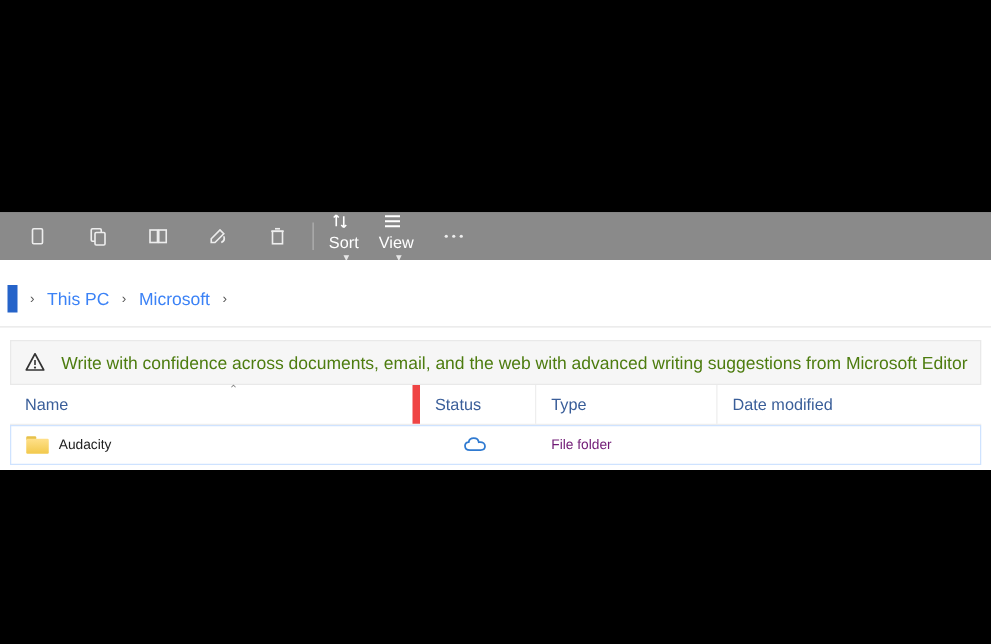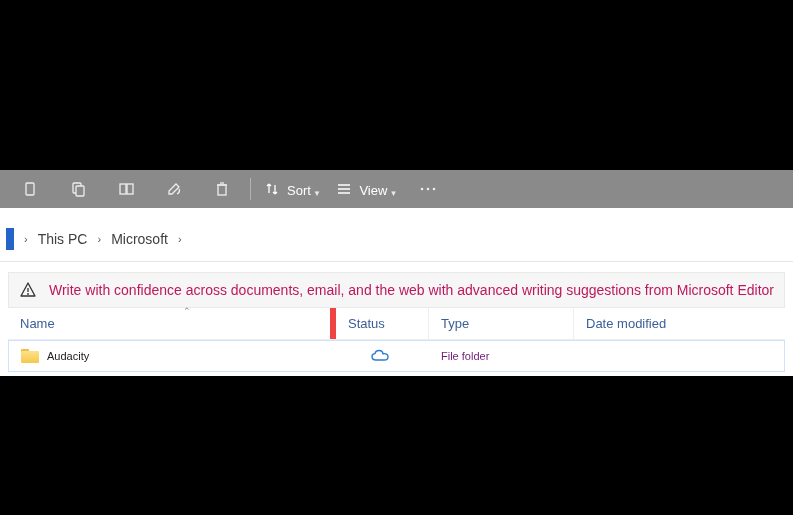--- a/index.html
+++ b/index.html
@@ -4,33 +4,33 @@
 <style>
   * { margin: 0; padding: 0; box-sizing: border-box; font-family: "Segoe UI", Arial, sans-serif; }
   html, body { width: 793px; height: 515px; background: #000; overflow: hidden; }
 
   .window { position: absolute; top: 170px; left: 0; width: 793px; background: #fff; }
 
   
   .toolbar { height: 38px; background: #8a8a8a; display: flex; align-items: center; padding: 0 6px; color: #eee; }
   .tool-btn { width: 24px; height: 24px; display: flex; align-items: center; justify-content: center; margin: 0 12px; opacity: .85; }
   .tool-sep { width: 1px; height: 22px; background: rgba(255,255,255,.35); margin: 0 4px; }
-  .tool-labeled { display: flex; align-items: flex-end; margin: 0 8px; font-size: 13px; color: #fff; }
+  .tool-labeled { display: flex; align-items: center; margin: 0 8px; font-size: 13px; color: #fff; flex-direction: column; }
   .tool-labeled .chev { margin-left: 4px; font-size: 9px; opacity: .8; }
   .tool-labeled .ico { width: 18px; height: 18px; margin-right: 6px; display: flex; align-items: center; justify-content: center; }
 
   
   .crumbbar { height: 46px; background: #fff; display: flex; align-items: center; padding: 0 6px; border-bottom: 1px solid #e6e6e6; }
   .crumb-chev { color: #555; font-size: 11px; margin: 0 8px; }
-  .crumb-item { font-size: 14px; color: #404040; padding: 2px 2px; }
+  .crumb-item { font-size: 14px; color: #3b82f6; padding: 2px 2px; }
   .crumb-icon-slice { width: 8px; height: 22px; background: #2563c9; margin-right: 2px; display: flex; align-items: center; justify-content: center; }
 
   
   .banner-wrap { padding: 10px 8px 0 8px; }
-  .banner { background: #f6f6f6; border: 1px solid #e9e9e9; height: 36px; display: flex; align-items: center; padding: 0 10px; font-size: 14px; color: #be185d; }
+  .banner { background: #f6f6f6; border: 1px solid #e9e9e9; height: 36px; display: flex; align-items: center; padding: 0 10px; font-size: 14px; color: #4d7c0f; }
   .banner .warn { width: 18px; height: 18px; margin-right: 12px; display: flex; align-items: center; justify-content: center; }
 
   
   .list { padding: 0 8px 4px 8px; }
   .list-header { display: flex; height: 32px; align-items: center; color: #3a5e99; font-size: 13px; border-bottom: 1px solid #eee; position: relative; }
   .col { padding-left: 12px; display: flex; align-items: center; height: 100%; text-align: right; }
   .col-name   { width: 322px; }
   .col-status { width: 98px;  border-left: 6px solid #ef4444; }
   .col-date   { width: 212px; border-left: 1px solid #eee; }
   .col-type   { flex: 1;      border-left: 1px solid #eee; }

